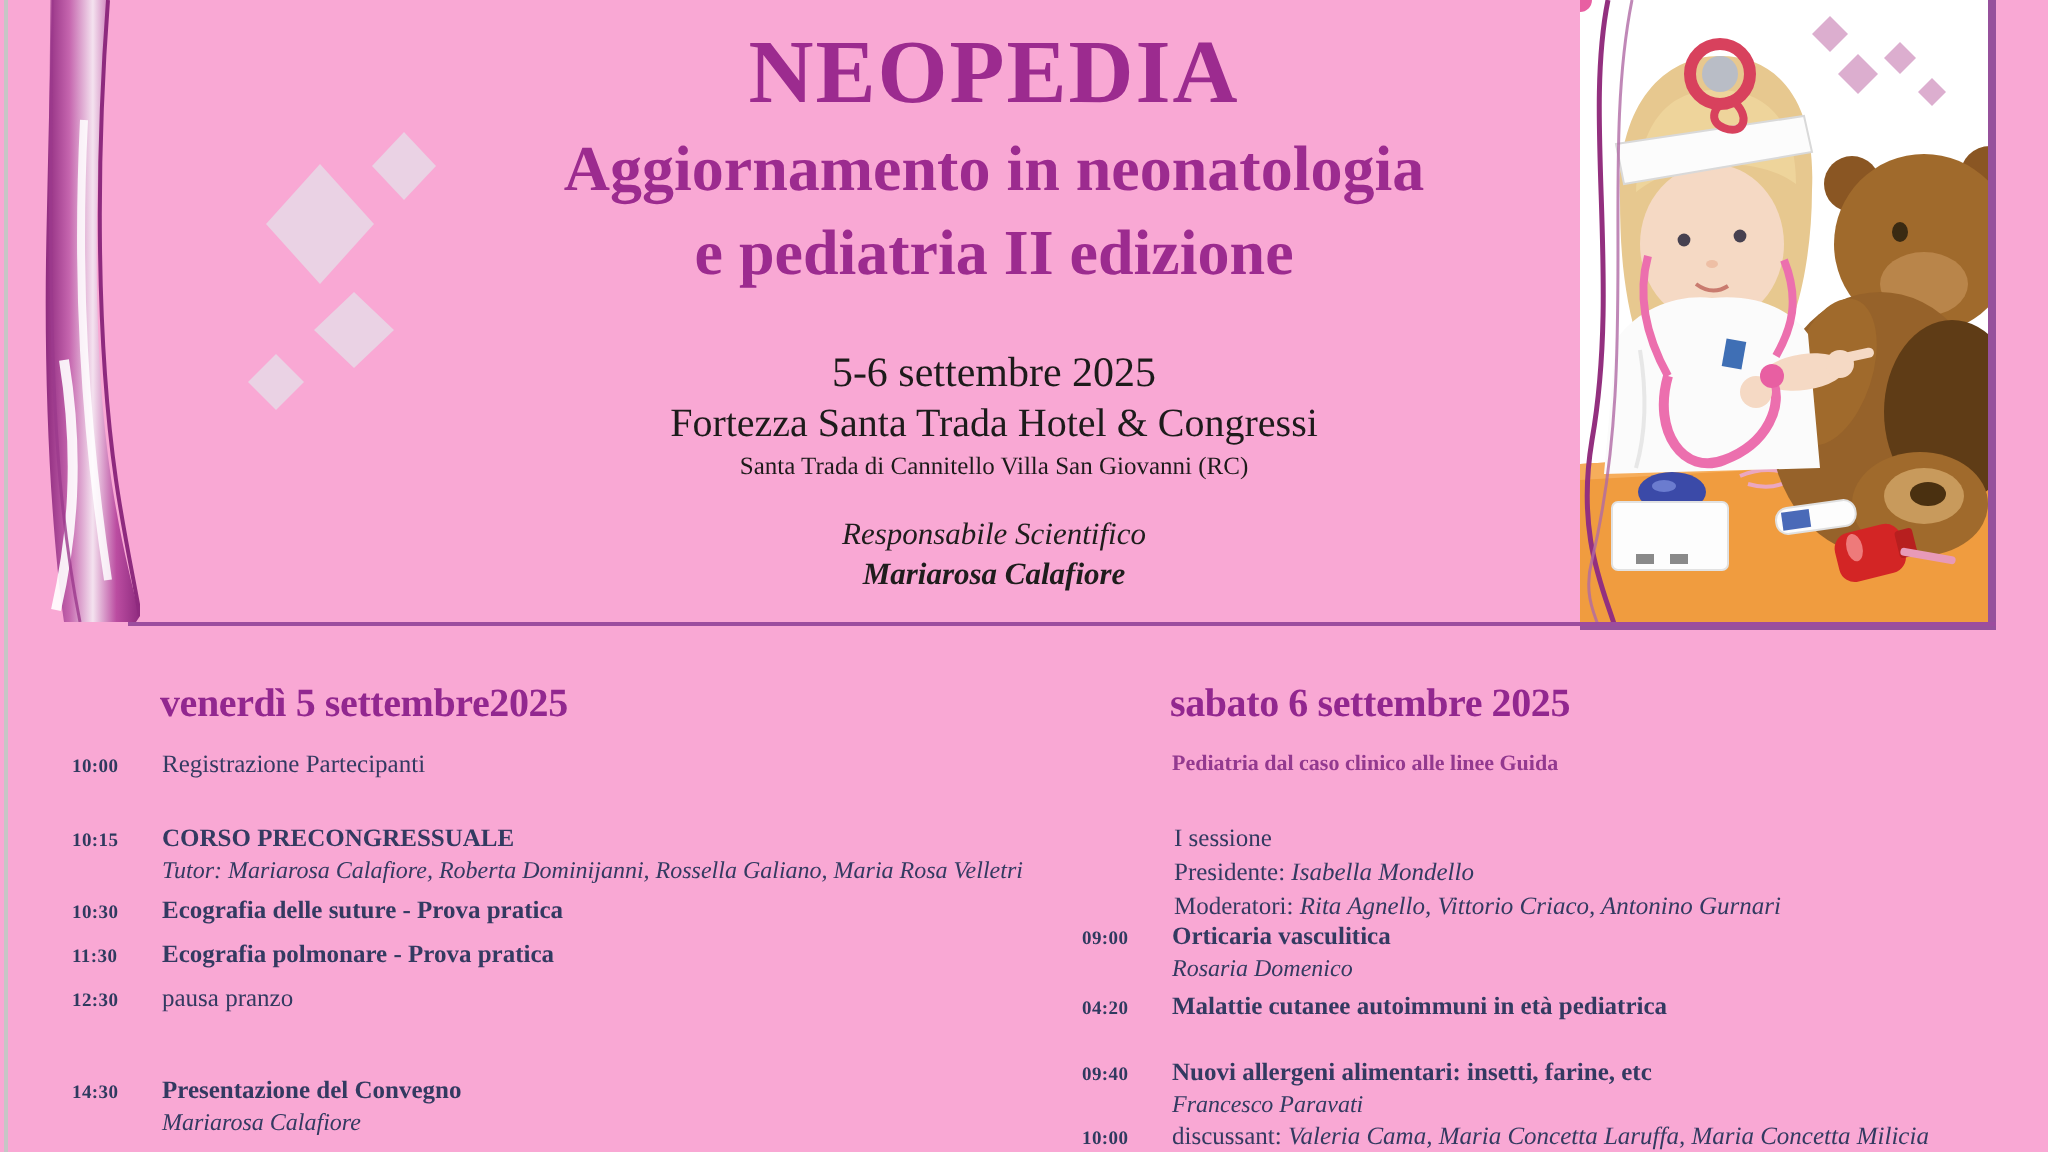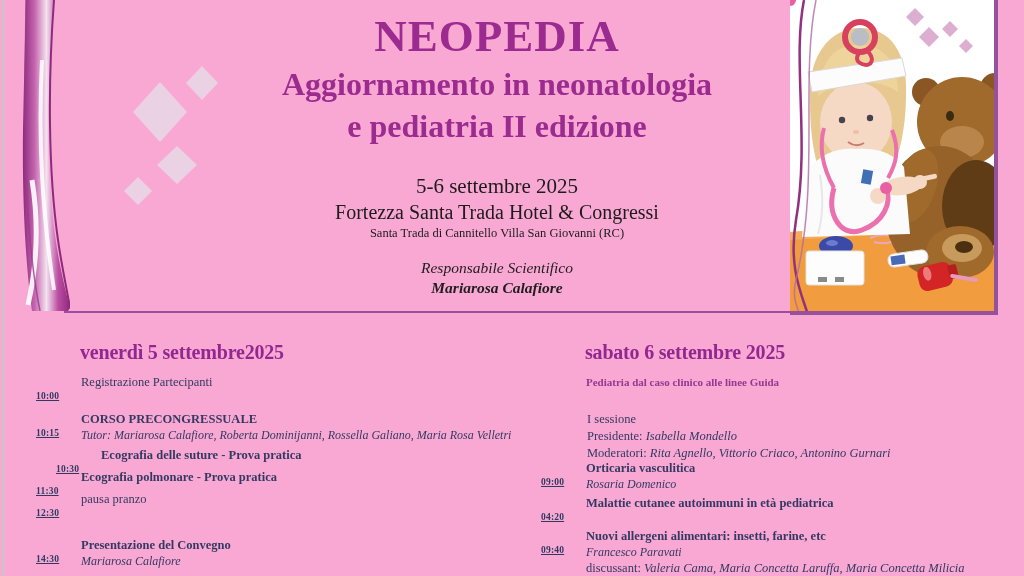--- a/index.html
+++ b/index.html
@@ -25,21 +25,21 @@
   #header-rule{left:64px;top:311px;width:934px;height:2px;background:#9c4d9e;}
 
   
   .col{top:0;height:576px;}
   #col-left{left:36px;width:497px;}
   #col-right{left:541px;width:480px;}
   .day-title{position:absolute;font-size:20px;font-weight:800;color:#92278f;letter-spacing:-0.2px;}
   .track-subtitle{position:absolute;font-size:11px;font-weight:700;color:#93398f;}
   .intro-block{position:absolute;font-size:12.5px;color:#333a61;line-height:17px;}
   .s-row{position:absolute;width:100%;}
-  .s-time{position:absolute;left:0;top:16px;font-size:9.5px;font-weight:700;color:#2f3a5f;letter-spacing:0.2px;text-decoration:underline;}
+  .s-time{position:absolute;left:0;top:4px;font-size:9.5px;font-weight:700;color:#2f3a5f;letter-spacing:0.2px;}
   .s-body{margin-left:45px;}
   .s-title{font-size:12.5px;line-height:15px;color:#333a61;}
   .s-title.bold{font-weight:700;}
   .s-speaker{font-size:12px;line-height:14px;margin-top:1px;font-style:italic;color:#333a61;}
   .it{font-style:italic;}
 
   
   #ribbon{left:18px;top:0;width:52px;height:311px;}
   #diamond-cluster{left:105px;top:55px;width:125px;height:152px;}
   #photo{left:790px;top:0;width:208px;height:315px;}
@@ -183,21 +183,21 @@
           <div class="s-title">Registrazione Partecipanti</div>
         </div>
       </div>
       <div class="s-row" style="top: 412px;">
         <span class="s-time">10:15</span>
         <div class="s-body">
           <div class="s-title bold">CORSO PRECONGRESSUALE</div>
           <div class="s-speaker">Tutor: Mariarosa Calafiore, Roberta Dominijanni, Rossella Galiano, Maria Rosa Velletri</div>
         </div>
       </div>
-      <div class="s-row" style="top: 448px; margin-left: 20px;">
+      <div class="s-row" style="top: 448px;">
         <span class="s-time">10:30</span>
         <div class="s-body">
           <div class="s-title bold">Ecografia delle suture - Prova pratica</div>
         </div>
       </div>
       <div class="s-row" style="top: 470px;">
         <span class="s-time">11:30</span>
         <div class="s-body">
           <div class="s-title bold">Ecografia polmonare - Prova pratica</div>
         </div>

